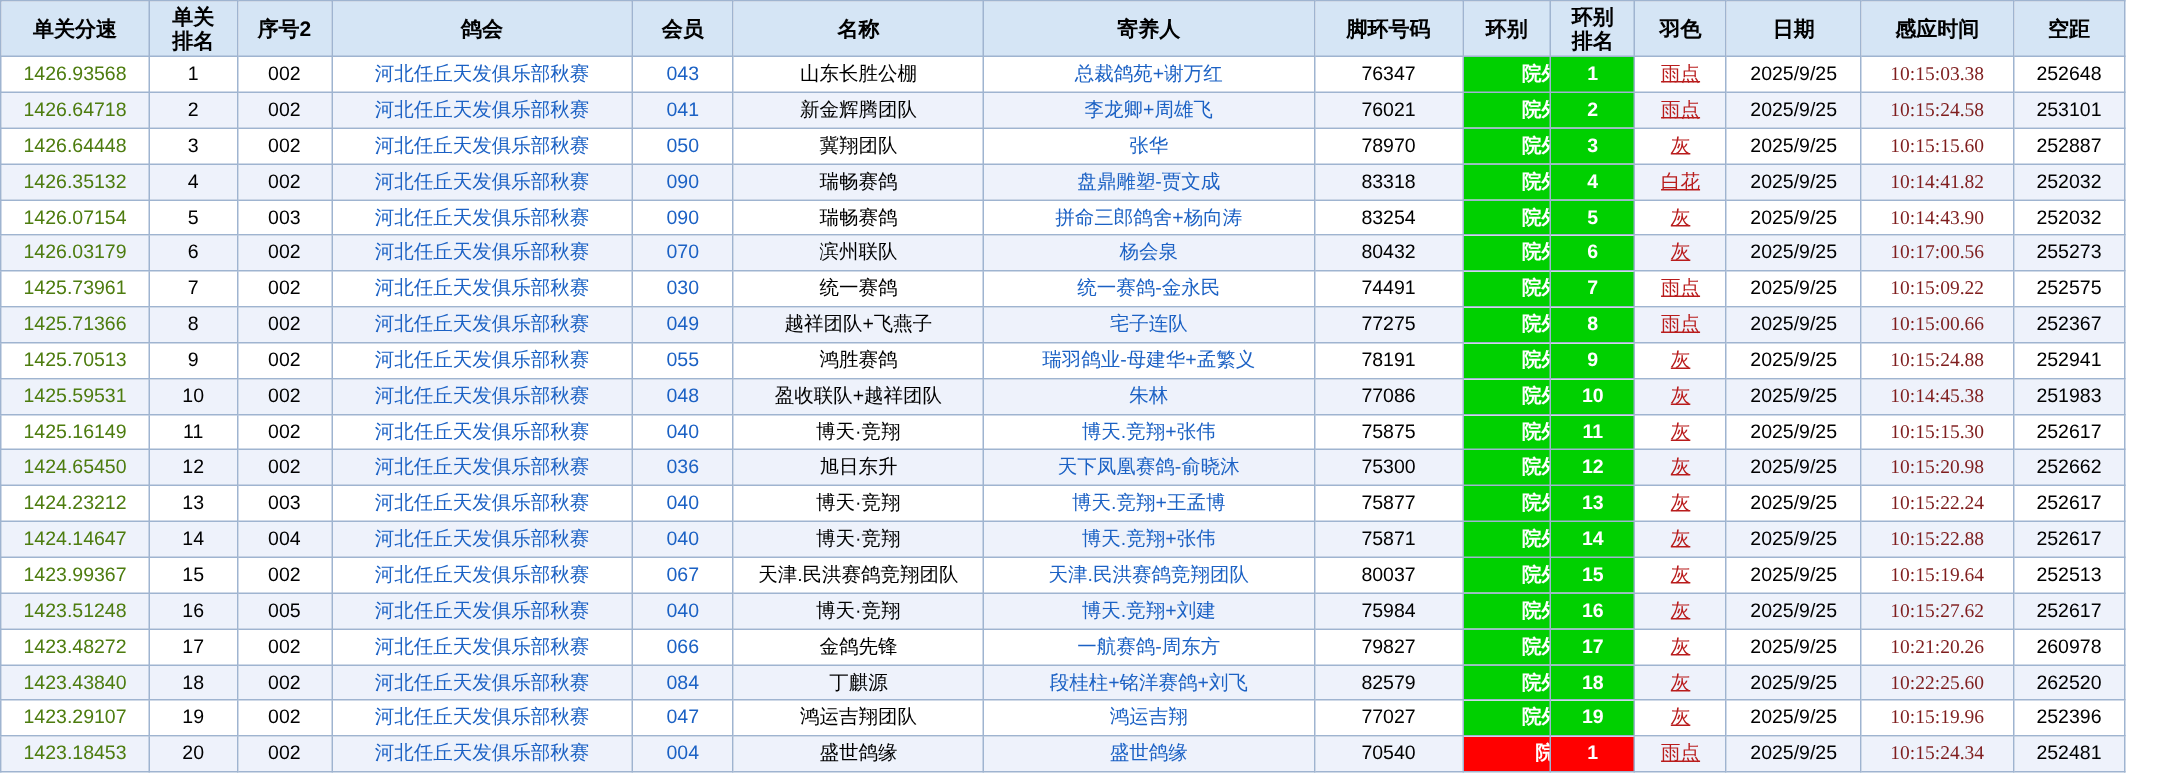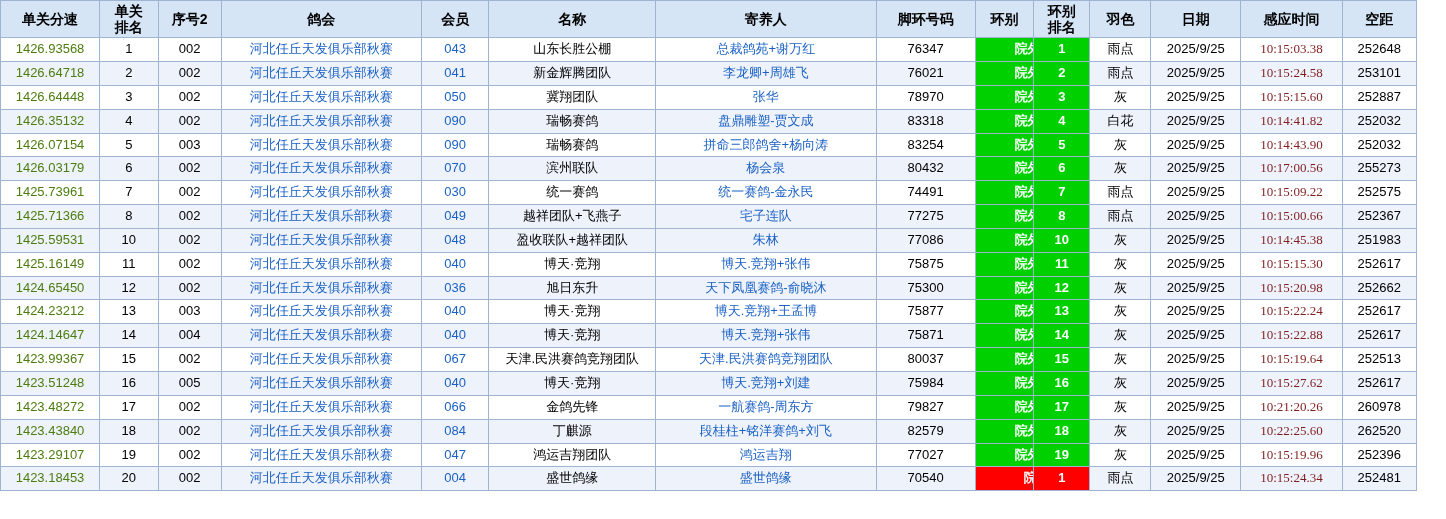--- a/index.html
+++ b/index.html
@@ -54,21 +54,21 @@
     font-weight: bold;
   }
   td.c-area.outside { background: #00d000 !important; padding-left: 39px; }
   td.c-area.inside  { background: #ff0000 !important; padding-left: 48px; }
   td.c-arank {
     color: #ffffff;
     font-weight: bold;
   }
   td.c-arank.outside { background: #00d000 !important; }
   td.c-arank.inside  { background: #ff0000 !important; }
-  td.c-color { color: #000000; }
+  td.c-color { color: #b91c1c; text-decoration: underline; }
   td.c-date  { color: #000000; font-size: 12px; }
   td.c-time  { color: #7f1d1d; font-family: Liberation Serif, serif; }
   td.c-dist  { color: #000000; }
 
   
   col.w-speed  { width: 88px; }
   col.w-rank   { width: 52px; }
   col.w-seq    { width: 56px; }
   col.w-club   { width: 178px; }
   col.w-member { width: 60px; }
@@ -277,20 +277,36 @@
         <td class="c-name">越祥团队+飞燕子</td>
         <td class="c-foster">宅子连队</td>
         <td class="c-ring">77275</td>
         <td class="c-area outside">院外</td>
         <td class="c-arank outside">8</td>
         <td class="c-color">雨点</td>
         <td class="c-date">2025/9/25</td>
         <td class="c-time">10:15:00.66</td>
         <td class="c-dist">252367</td>
       </tr>
+      <tr class="odd">
+        <td class="c-speed">1425.70513</td>
+        <td class="c-rank">9</td>
+        <td class="c-seq">002</td>
+        <td class="c-club">河北任丘天发俱乐部秋赛</td>
+        <td class="c-member">055</td>
+        <td class="c-name">鸿胜赛鸽</td>
+        <td class="c-foster">瑞羽鸽业-母建华+孟繁义</td>
+        <td class="c-ring">78191</td>
+        <td class="c-area outside">院外</td>
+        <td class="c-arank outside">9</td>
+        <td class="c-color">灰</td>
+        <td class="c-date">2025/9/25</td>
+        <td class="c-time">10:15:24.88</td>
+        <td class="c-dist">252941</td>
+      </tr>
       <tr class="even">
         <td class="c-speed">1425.59531</td>
         <td class="c-rank">10</td>
         <td class="c-seq">002</td>
         <td class="c-club">河北任丘天发俱乐部秋赛</td>
         <td class="c-member">048</td>
         <td class="c-name">盈收联队+越祥团队</td>
         <td class="c-foster">朱林</td>
         <td class="c-ring">77086</td>
         <td class="c-area outside">院外</td>

